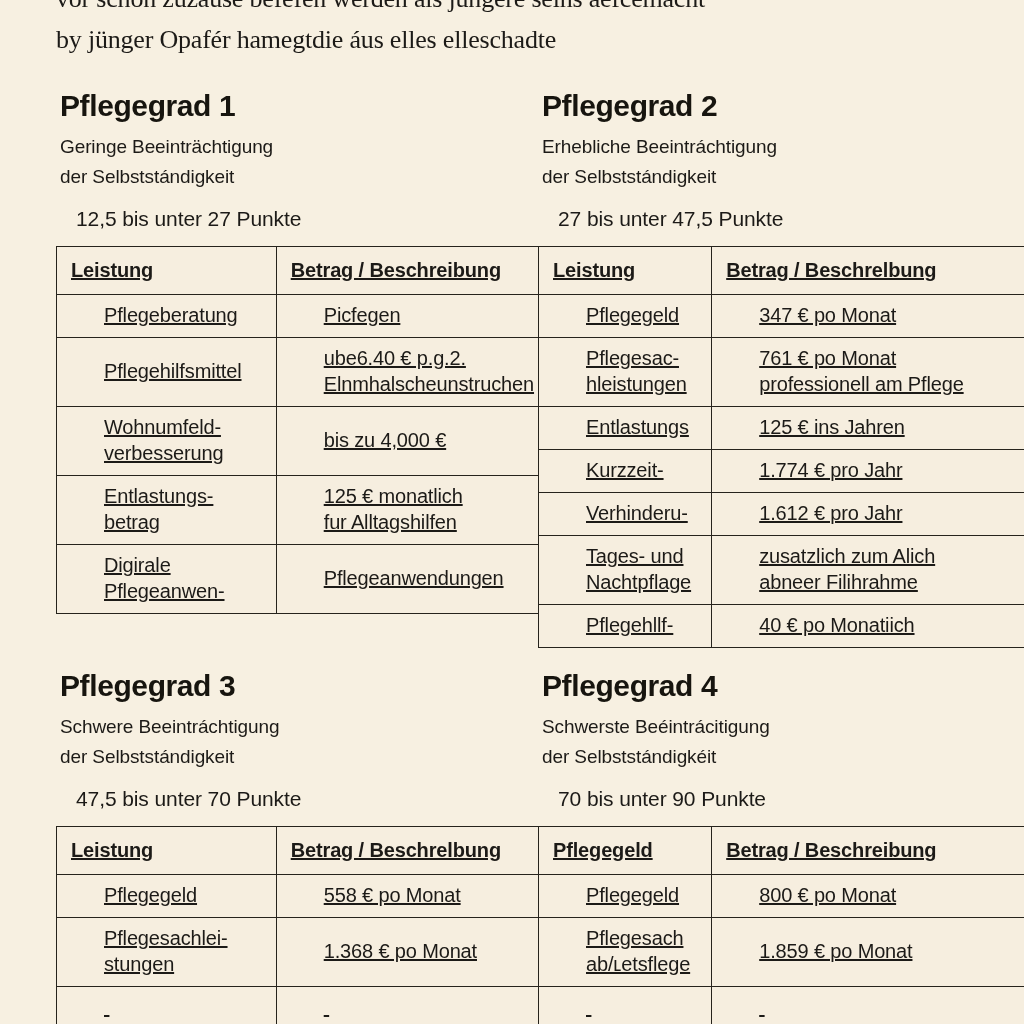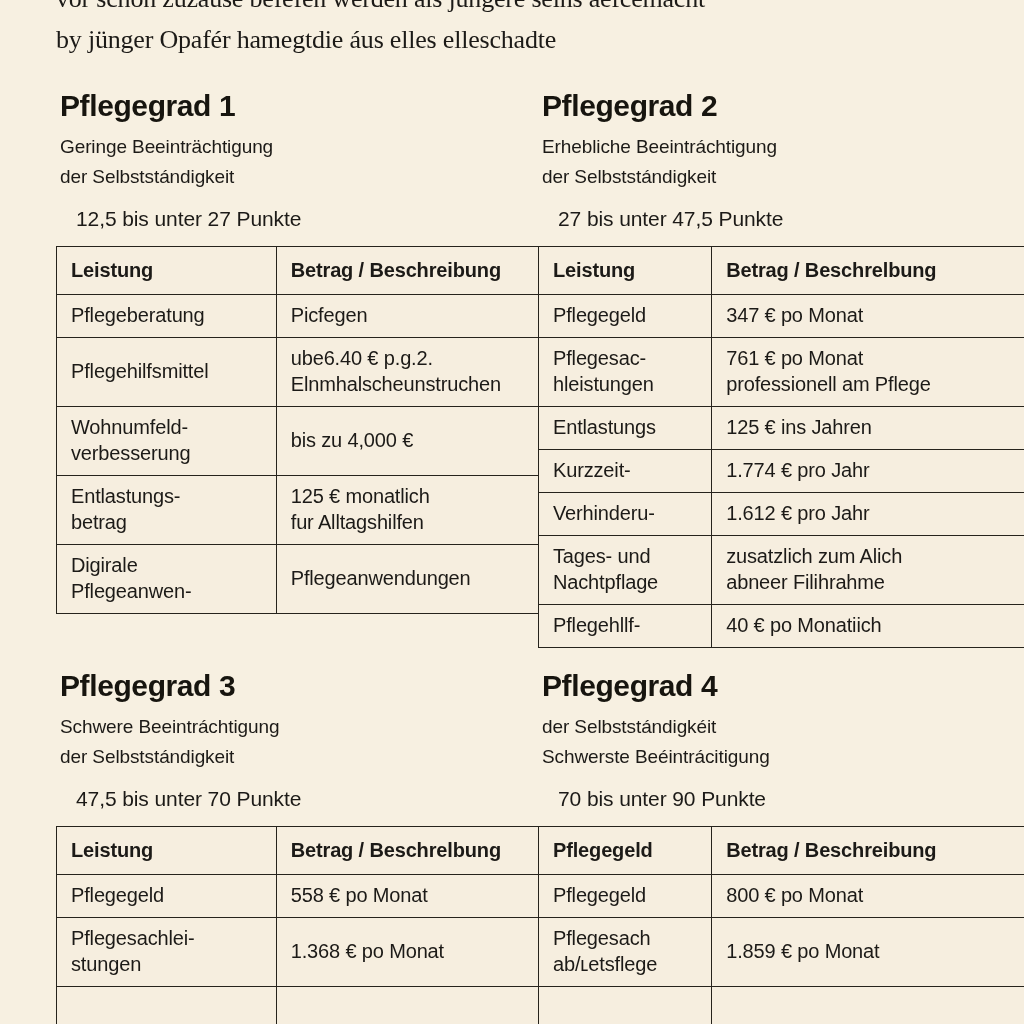--- a/index.html
+++ b/index.html
@@ -90,20 +90,21 @@
     letter-spacing: -0.1px;
   }
 
   
   table.pg-table {
     border-collapse: collapse;
     width: 518px;
     table-layout: fixed;
     background: #f6eedf;
     border: 1.5px solid #26231c;
+    text-decoration: underline;
   }
   table.pg-table td,
   table.pg-table th {
     border: 1.5px solid #26231c;
     padding: 7px 12px 9px 14px;
     text-align: left;
     vertical-align: middle;
     font-size: 20px;
     line-height: 26px;
     font-weight: normal;
@@ -111,20 +112,21 @@
     letter-spacing: -0.15px;
     word-break: break-word;
   }
   table.pg-table thead th {
     font-weight: bold;
     padding-top: 10px;
     padding-bottom: 11px;
   }
   table.pg-table .cell-line {
     display: block;
+    margin-left: 33px;
   }
 
   
   table.w42 col.c1 { width: 42.5%; }
   table.w33 col.c1 { width: 33.5%; }
 </style>
 </head>
 <body>
 
 <div id="page">
@@ -331,22 +333,22 @@
               <span class="cell-line">&nbsp;</span>
             </td>
           </tr>
         </tbody>
       </table>
     </section>
 
     <section class="block row2">
       <h2 class="grade-title">Pflegegrad 4</h2>
       <p class="grade-sub">
+        <span class="l">Schwerste Beéintrácitigung</span>
         <span class="l">der Selbststándigkéit</span>
-        <span class="l">Schwerste Beéintrácitigung</span>
       </p>
       <p class="grade-points">70 bis unter 90 Punkte</p>
       <table class="pg-table w33">
         <colgroup>
             <col class="c1">
             <col class="c2">
           </colgroup>
         <thead>
           <tr>
             <th>Pflegegeld</th>

